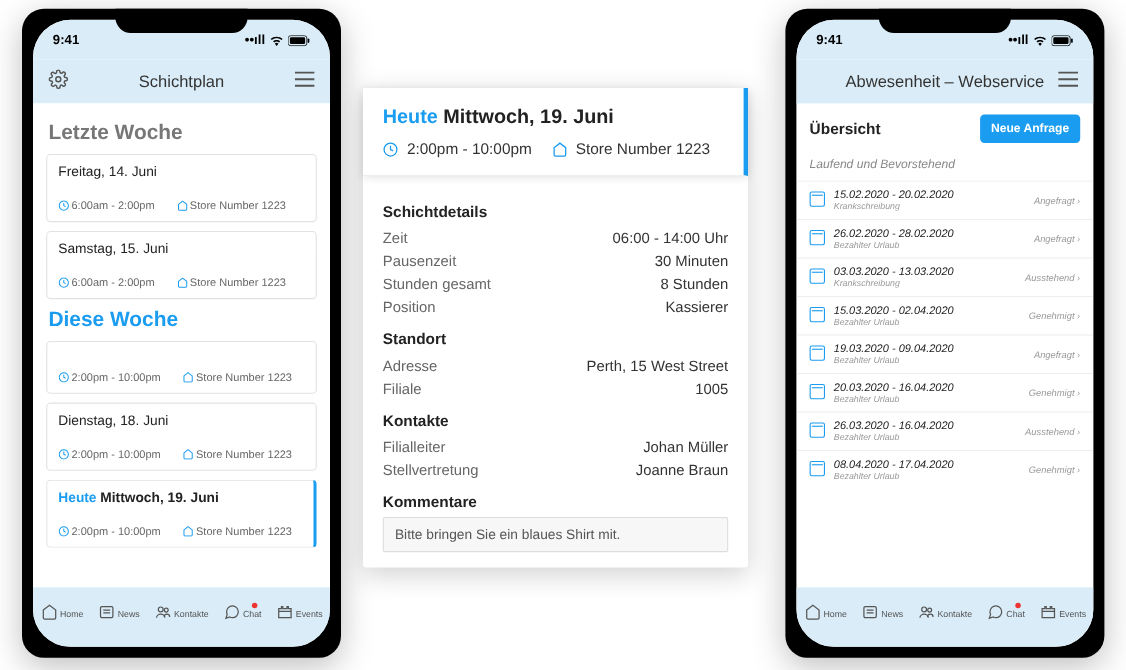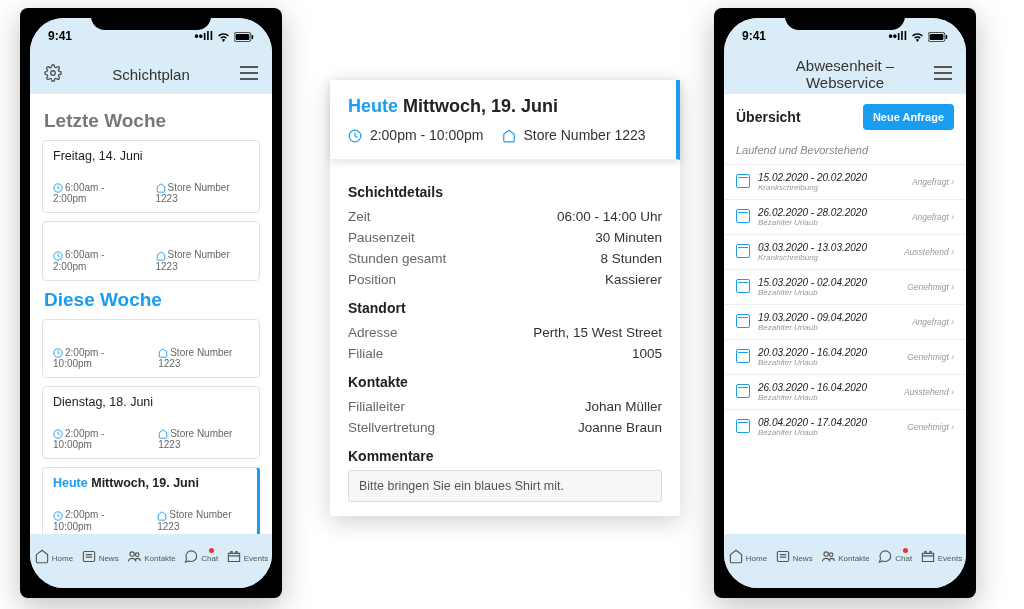--- a/index.html
+++ b/index.html
@@ -1,23 +1,23 @@
 <!DOCTYPE html>
 <html><head>
 <meta charset="utf-8">
 <style>
 * { margin: 0; padding: 0; box-sizing: border-box; font-family: -apple-system, BlinkMacSystemFont, "Segoe UI", sans-serif; }
 body { background: #fff; width: 1024px; height: 609px; position: relative; }
 
 .phone {
   position: absolute;
-  width: 262px;
+  width: 290px;
   height: 590px;
   background: #000;
-  border-radius: 8px;
+  border-radius: 20px;
   padding: 10px;
   box-shadow: 0 8px 30px rgba(0,0,0,0.25);
 }
 .phone .screen {
   width: 100%;
   height: 100%;
   background: #fff;
   border-radius: 34px;
   overflow: hidden;
   display: flex;
@@ -282,20 +282,21 @@
       <span><span class="ico"><svg class="ico-svg" width="10" height="10" viewBox="0 0 24 24" fill="none" stroke="#1a9cf0" stroke-width="2.2">
                     <circle cx="12" cy="12" r="10"></circle>
                     <polyline points="12 6 12 12 16 14"></polyline>
                   </svg></span>6:00am - 2:00pm</span>
       <span><span class="ico"><svg class="ico-svg" width="10" height="10" viewBox="0 0 24 24" fill="none" stroke="#1a9cf0" stroke-width="2.2">
                     <path d="M3 9l9-7 9 7v11a2 2 0 0 1-2 2H5a2 2 0 0 1-2-2z"></path>
                   </svg></span>Store Number 1223</span>
     </div>
   </div>
           <div class="shift-card ">
+    <div class="shift-date"><span class="">Samstag, 15. Juni</span></div>
     <div class="shift-meta">
       <span><span class="ico"><svg class="ico-svg" width="10" height="10" viewBox="0 0 24 24" fill="none" stroke="#1a9cf0" stroke-width="2.2">
                     <circle cx="12" cy="12" r="10"></circle>
                     <polyline points="12 6 12 12 16 14"></polyline>
                   </svg></span>6:00am - 2:00pm</span>
       <span><span class="ico"><svg class="ico-svg" width="10" height="10" viewBox="0 0 24 24" fill="none" stroke="#1a9cf0" stroke-width="2.2">
                     <path d="M3 9l9-7 9 7v11a2 2 0 0 1-2 2H5a2 2 0 0 1-2-2z"></path>
                   </svg></span>Store Number 1223</span>
     </div>
   </div>

